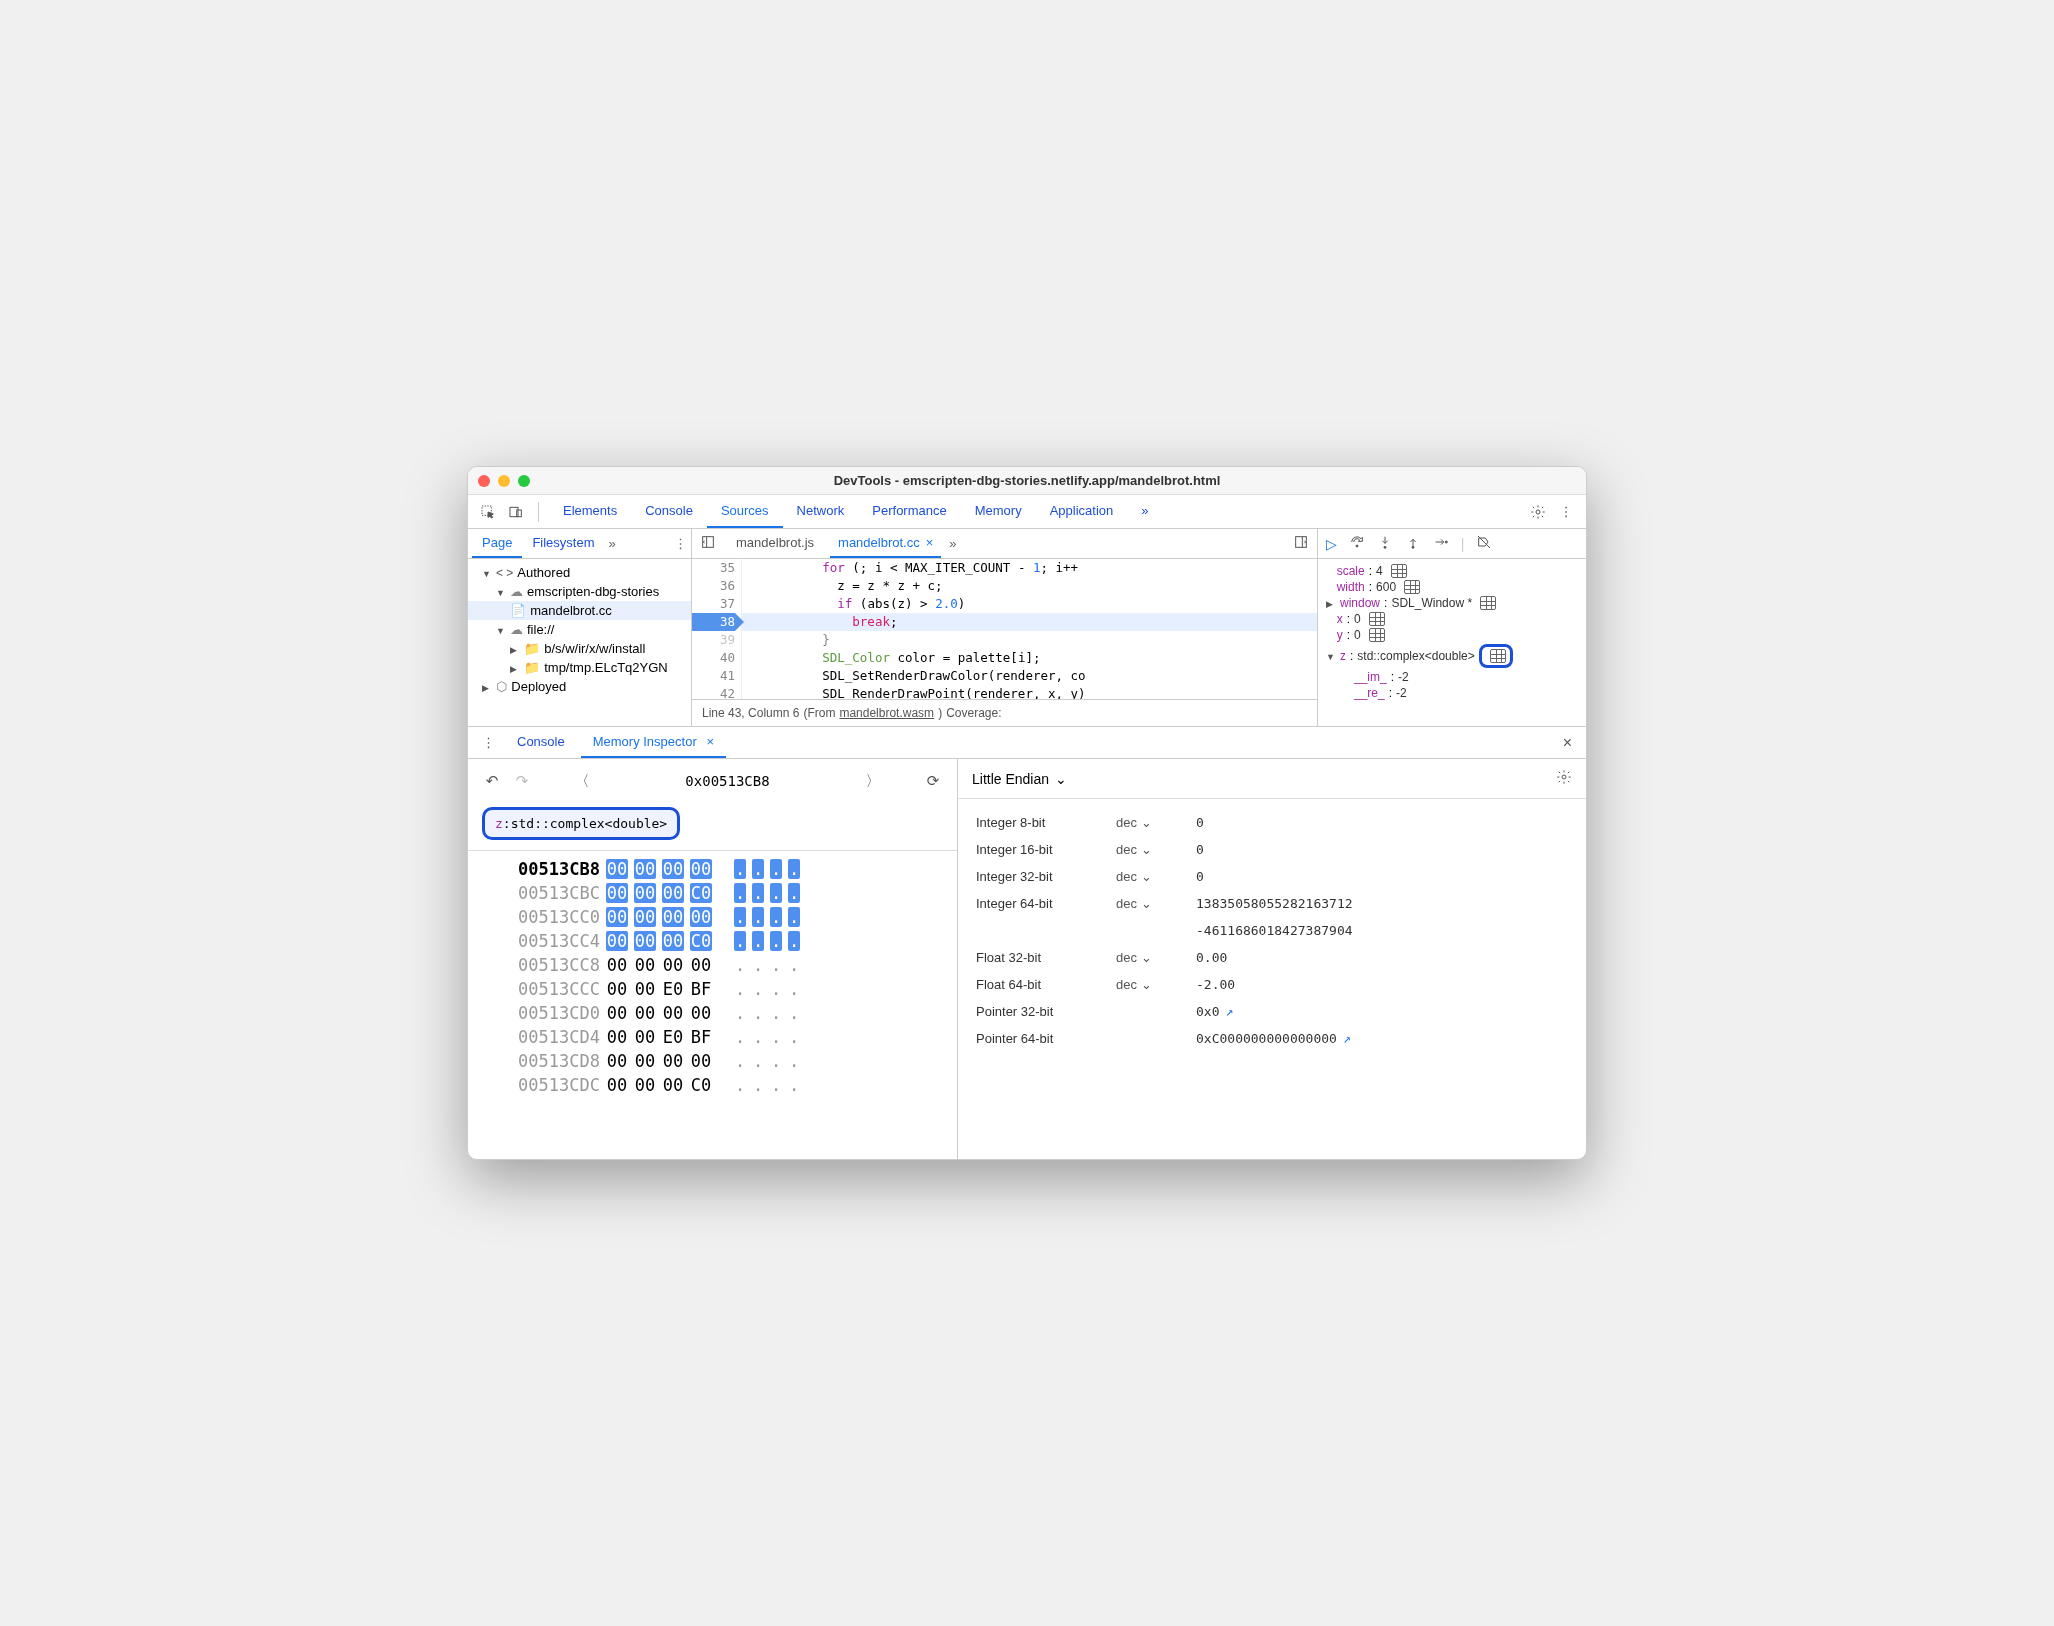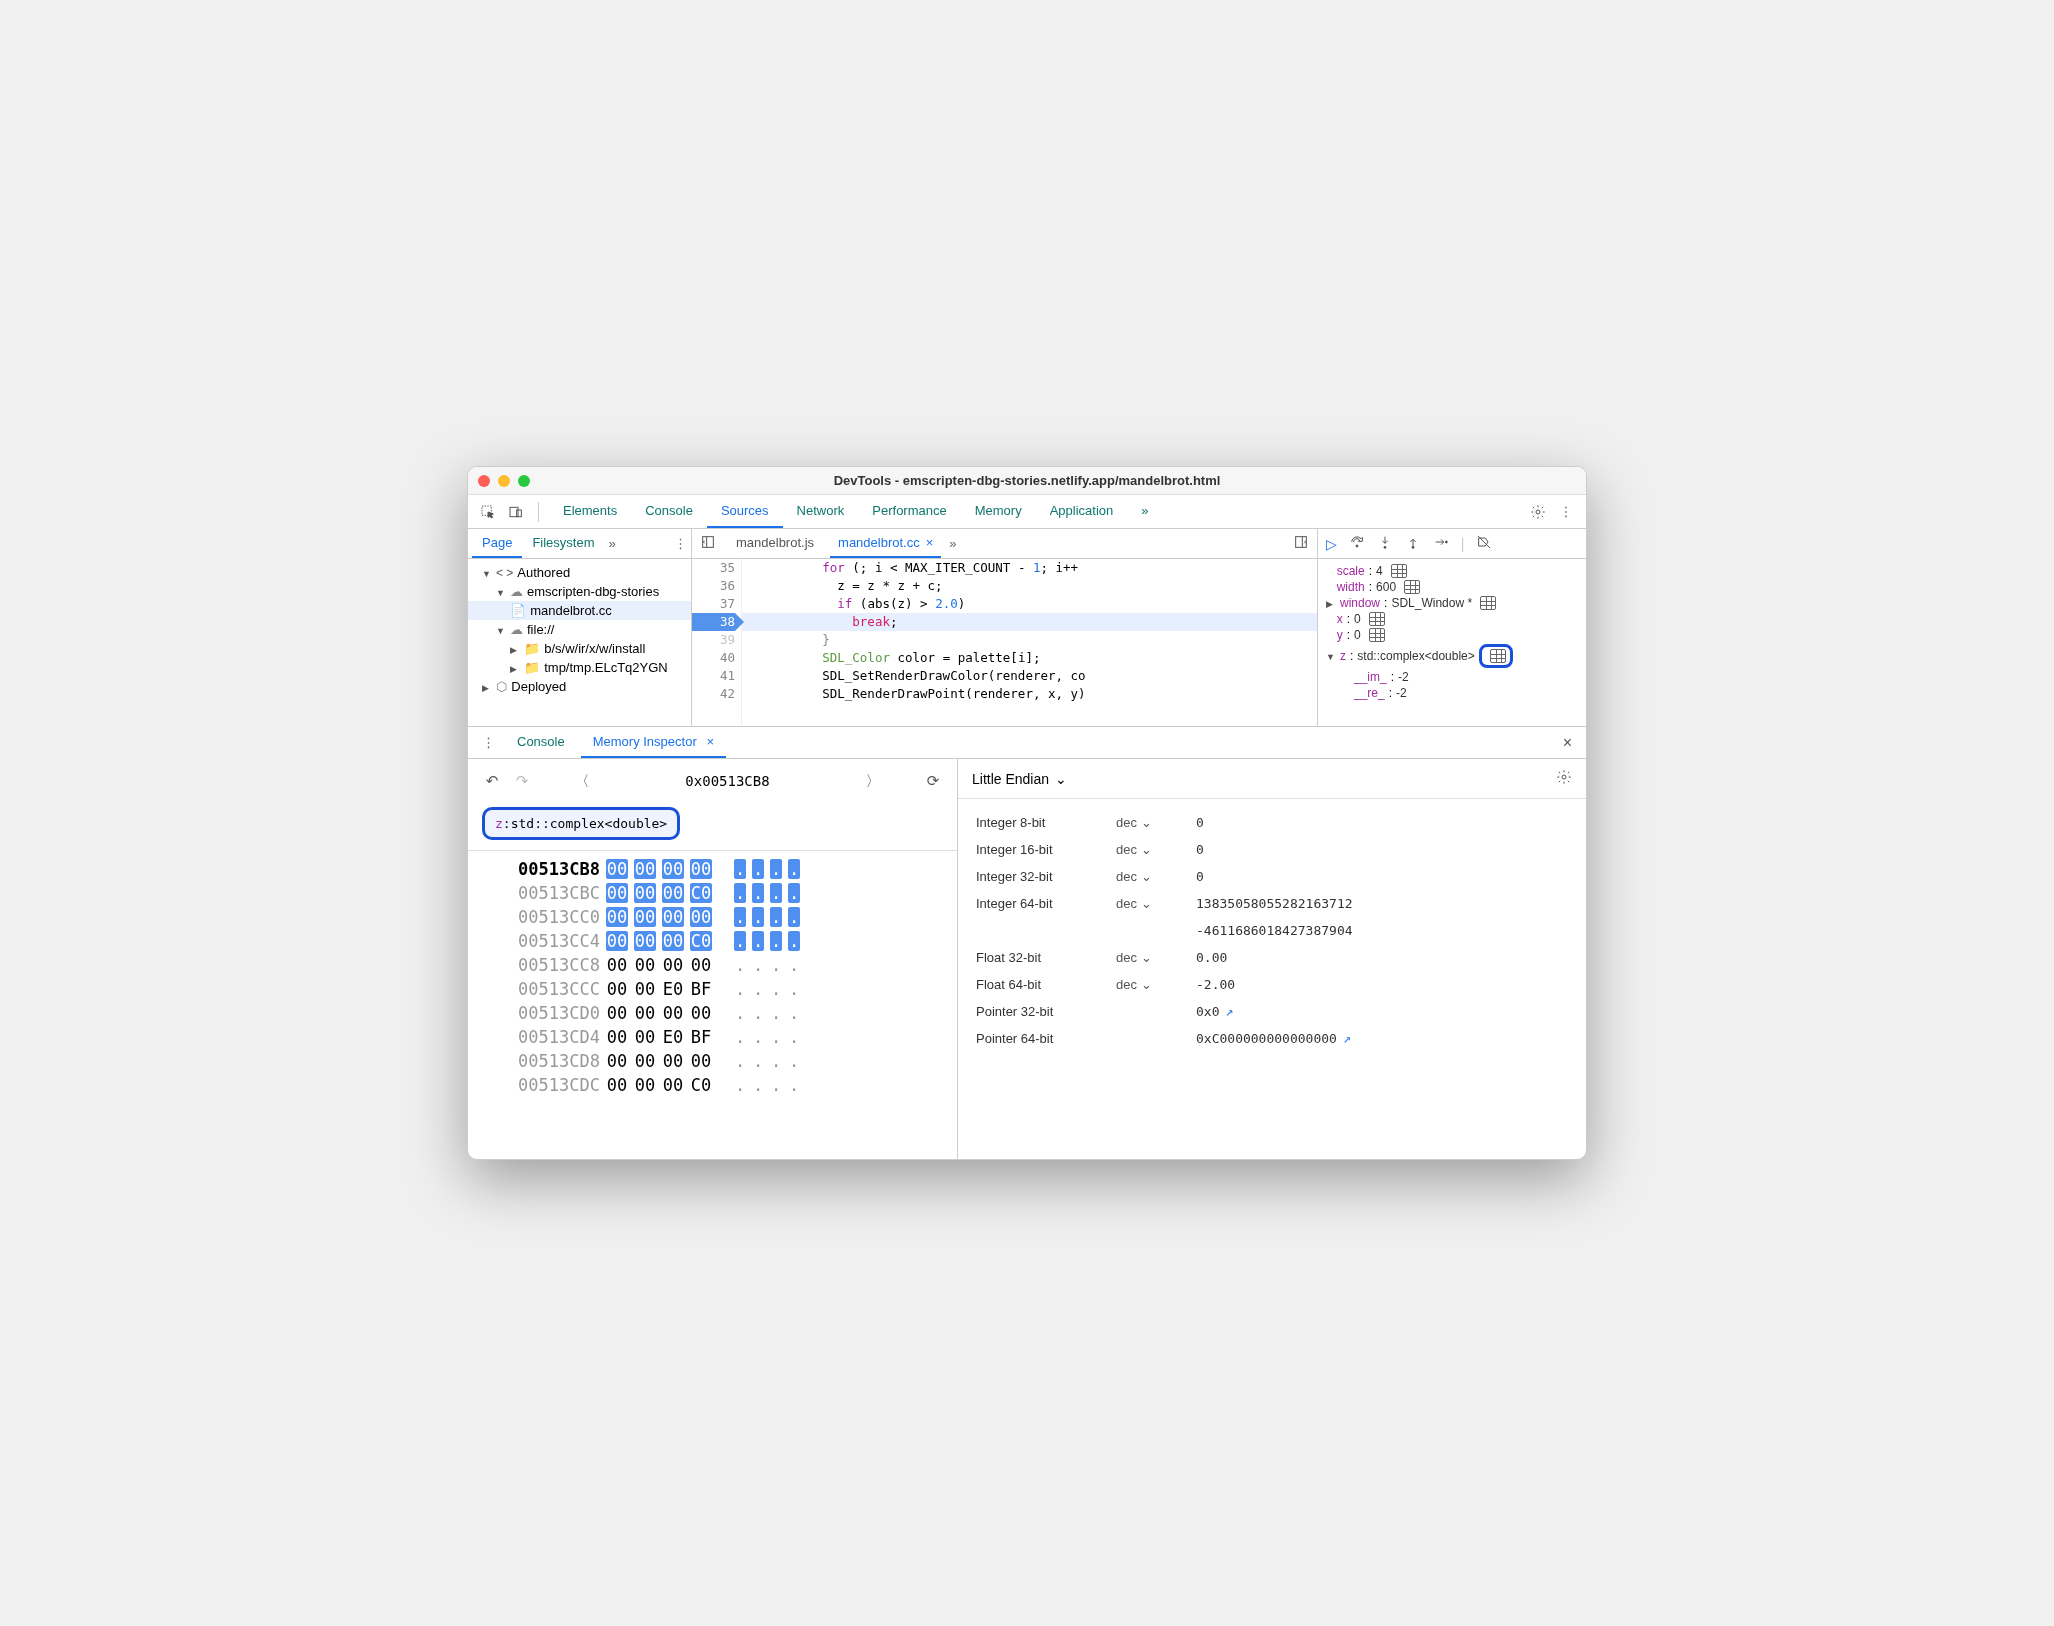--- a/index.html
+++ b/index.html
@@ -49,21 +49,21 @@
 }
 .tb-icon {
   width: 24px; height: 24px;
   display: flex; align-items: center; justify-content: center;
   color: #555;
 }
 .tb-sep { width: 1px; height: 20px; background: #ccc; margin: 0 6px; }
 .tabs { display: flex; gap: 0; }
 .tab {
   padding: 8px 14px;
-  color: #0f766e;
+  color: #1d4ed8;
   cursor: pointer;
   border-bottom: 2px solid transparent;
 }
 .tab.active {
   color: #1a73e8;
   border-bottom-color: #1a73e8;
 }
 .spacer { flex: 1; }
 
 .main-split { display: flex; height: 198px; border-bottom: 1px solid #ccc; }
@@ -442,20 +442,27 @@
         <div class="code-lines">
           <div class="line">        <span class="kw">for</span> (; i &lt; MAX_ITER_COUNT - <span class="num">1</span>; i++</div>
           <div class="line">          z = z * z + c;</div>
           <div class="line">          <span class="kw">if</span> (abs(z) &gt; <span class="num">2.0</span>)</div>
           <div class="line curr">            <span class="brk">break</span>;</div>
           <div class="line dim">        }</div>
           <div class="line">        <span class="type">SDL_Color</span> color = palette[i];</div>
           <div class="line">        SDL_SetRenderDrawColor(renderer, co</div>
           <div class="line">        SDL_RenderDrawPoint(renderer, x, y)</div>
         </div>
+      </div>
+      <div class="ed-status">
+        <span>Line 43, Column 6</span>
+        <span>(From </span>
+          <span class="link">mandelbrot.wasm</span>
+          <span>)</span>
+        <span>  Coverage:</span>
       </div>
     </div>
 
     <div class="debug">
       <div class="dbg-toolbar">
         <span class="play">▷</span>
         <span>
           <svg class="ico" viewBox="0 0 24 24">
               <path d="M4 12a8 8 0 0 1 14-5l2-2v6h-6l2-2a5 5 0 0 0-9 3"></path>
               <circle cx="12" cy="18" r="1.5" fill="currentColor"></circle>

